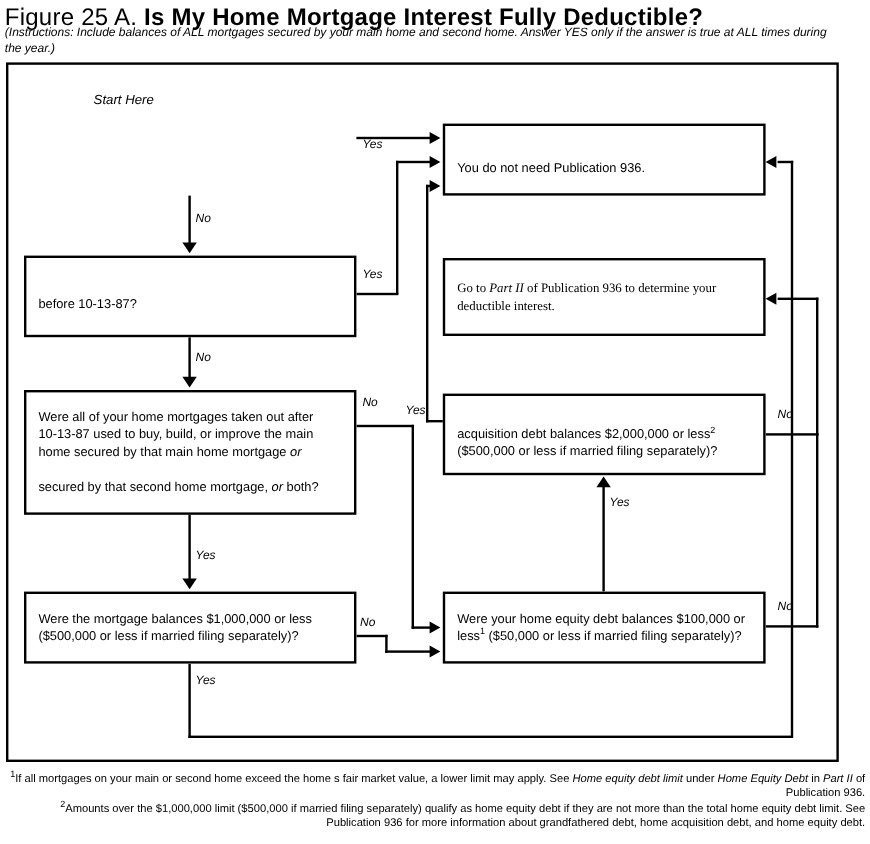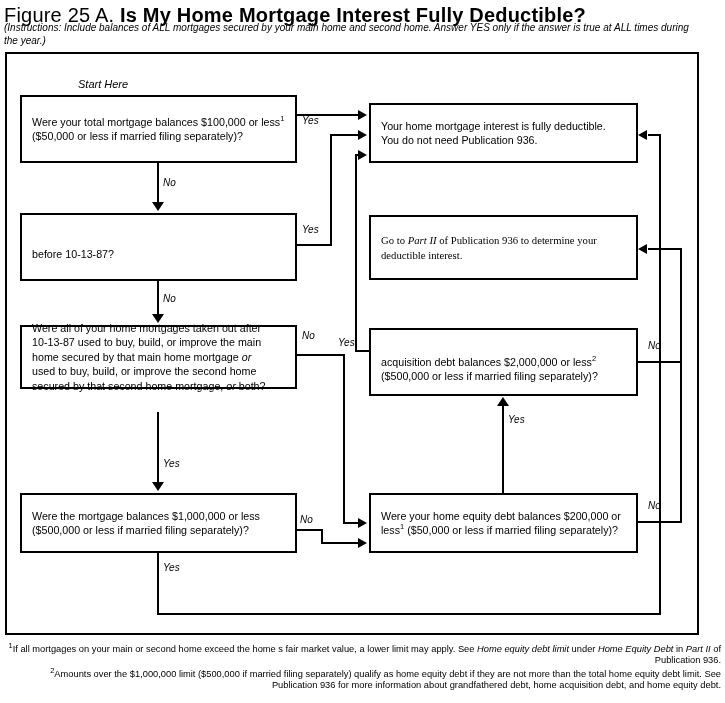--- a/index.html
+++ b/index.html
@@ -155,54 +155,48 @@
     <span class="lead">Figure 25 A.</span>
     <span class="bold">Is My Home Mortgage Interest Fully Deductible?</span>
   </div>
 
   <div class="instructions">(Instructions: Include balances of ALL mortgages secured by your main home and second home. Answer YES only if the answer is true at ALL times during the year.)</div>
 
   <div class="frame"></div>
 
   <div class="start-here">Start Here</div>
 
-  <div class="node" style="left:20px; top:95px; width:277px; height:68px;">
-    <div class="txt">
-      <span>Were your total mortgage balances $100,000 or less</span><sup>1</sup><br>
-      <span>($50,000 or less if married filing separately)?</span>
-    </div>
-  </div>
 
   <div class="node" style="left:20px; top:213px; width:277px; height:68px;">
     <div class="txt">
       <br>
       <span>before 10-13-87?</span>
     </div>
   </div>
 
-  <div class="node" style="left:20px; top:325px; width:277px; height:64px;">
+  <div class="node" style="left:20px; top:325px; width:277px; height:104px;">
     <div class="txt">
       <span>Were all of your home mortgages taken out after</span><br>
       <span>10-13-87 used to buy, build, or improve the main</span><br>
       <span>home secured by that main home mortgage </span><i>or</i><br>
-      <span>used to buy, build, or improve the second home</span><br>
+      <br>
       <span>secured by that second home mortgage, </span><i>or</i><span> both?</span>
     </div>
   </div>
 
   <div class="node" style="left:20px; top:493px; width:277px; height:60px;">
     <div class="txt">
       <span>Were the mortgage balances $1,000,000 or less</span><br>
       <span>($500,000 or less if married filing separately)?</span>
     </div>
   </div>
 
   <div class="node" style="left:369px; top:103px; width:269px; height:60px;">
     <div class="txt">
-      <span>Your home mortgage interest is fully deductible.</span><br>
+      <br>
       <span>You do not need Publication 936.</span>
     </div>
   </div>
 
   <div class="node" style="left:369px; top:215px; width:269px; height:65px;font-family:Liberation Serif, serif;">
     <div class="txt">
       <span>Go to </span><i>Part II</i><span> of Publication 936 to determine your</span><br>
       <span>deductible interest.</span>
     </div>
   </div>
@@ -210,21 +204,21 @@
   <div class="node" style="left:369px; top:328px; width:269px; height:68px;">
     <div class="txt">
       <br>
       <span>acquisition debt balances $2,000,000 or less</span><sup>2</sup><br>
       <span>($500,000 or less if married filing separately)?</span>
     </div>
   </div>
 
   <div class="node" style="left:369px; top:493px; width:269px; height:60px;">
     <div class="txt">
-      <span>Were your home equity debt balances $200,000 or</span><br>
+      <span>Were your home equity debt balances $100,000 or</span><br>
       <span>less</span><sup>1</sup><span> ($50,000 or less if married filing separately)?</span>
     </div>
   </div>
 
   <div class="hline" style="left:297px; top:114px; width:63px;"></div>
   <div class="arrow right" style="left:358px; top:110px;"></div>
   <div class="elabel" style="left:302px; top:115px;">Yes</div>
 
   <div class="vline" style="left:157px; top:163px; width:2px; height:41px;"></div>
   <div class="arrow down" style="left:152px; top:202px;"></div>

